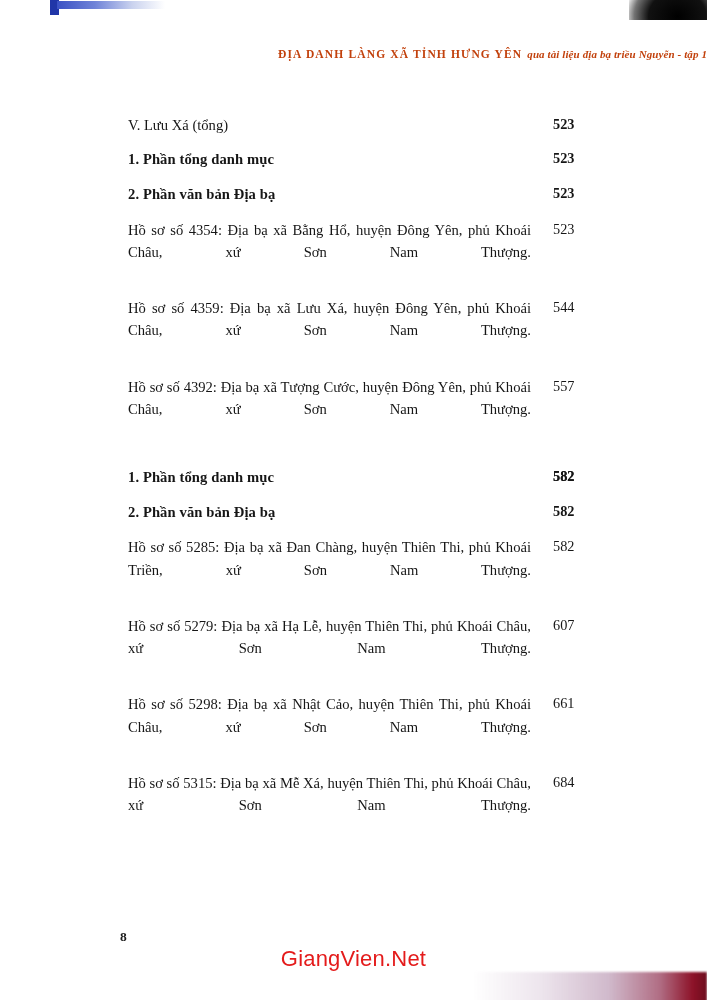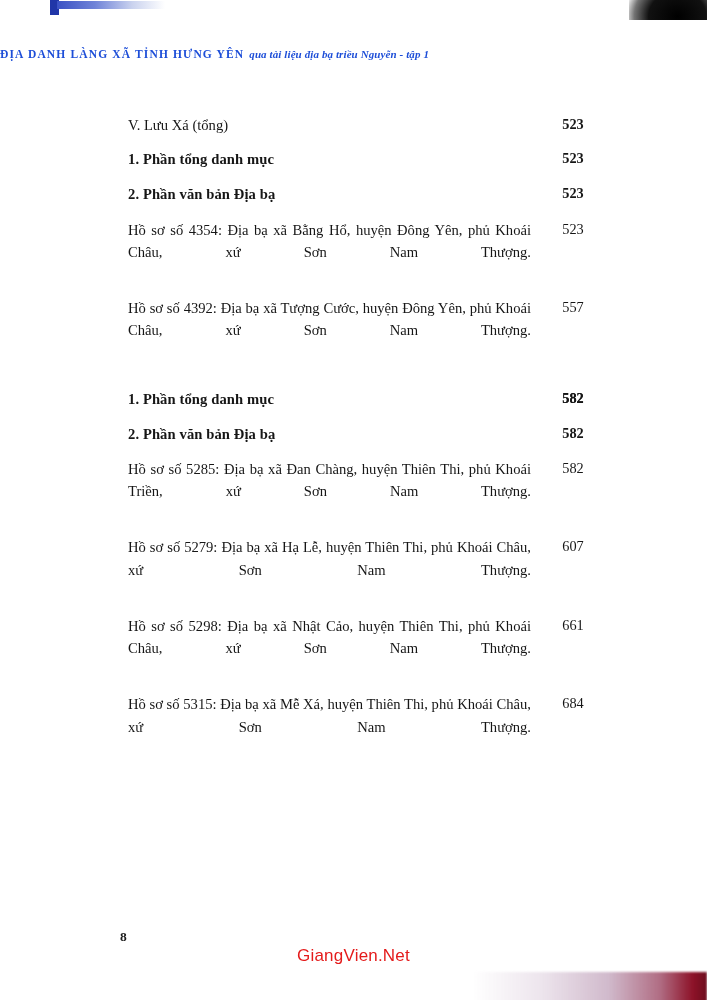--- a/index.html
+++ b/index.html
@@ -41,22 +41,22 @@
     width: 235px; height: 42px;
     background: linear-gradient(to right, rgba(255,255,255,0) 0%, rgba(214,196,214,0.45) 30%, rgba(178,140,170,0.6) 58%, rgba(150,60,90,0.75) 80%, #8d1228 94%, #6d0d1e 100%);
     filter: blur(1.2px);
   }
 
   
   #running-head {
     position: absolute;
     left: 0; right: 0;
     top: 44px;
-    text-align: left;
-    color: #1d4ed8;
+    text-align: right;
+    color: #c2410c;
   }
   #running-head .rh-main {
     font-weight: bold;
     font-size: 11.5px;
     letter-spacing: 1.15px;
   }
   #running-head .rh-sub {
     font-weight: bold;
     font-style: italic;
     font-size: 11px;
@@ -95,21 +95,21 @@
     letter-spacing: 0.1px;
   }
   .row.section {
     margin-top: 24px;
   }
   .row .page {
     position: absolute;
     right: 0;
     top: 0;
     width: 40px;
-    text-align: center;
+    text-align: left;
     font-size: 14.3px;
     line-height: 1.52;
     font-weight: bold;
   }
   .row.entry .page {
     font-weight: normal;
   }
   
   .row.entry .label::after {
     content: "";
@@ -127,21 +127,21 @@
     font-size: 13.5px;
     font-weight: bold;
     color: #1d1d1d;
   }
   #watermark {
     position: absolute;
     left: 0; right: 0;
     top: 946px;
     text-align: center;
     font-family: "Liberation Sans", "DejaVu Sans", sans-serif;
-    font-size: 17px;
+    font-size: 22px;
     color: #e41b1b;
     letter-spacing: 0.2px;
   }
 </style>
 </head>
 <body>
 
 <div id="scan-blue-bar"></div>
 <div id="scan-blue-streak"></div>
 <div id="scan-dark-corner"></div>
@@ -162,20 +162,24 @@
     </div>
     <div class="row heading">
       <span class="label">2. Phần văn bản Địa bạ</span>
       <span class="page">523</span>
     </div>
     <div class="row entry">
       <span class="label">Hồ sơ số 4354: Địa bạ xã Bằng Hổ, huyện Đông Yên, phủ Khoái Châu, xứ Sơn Nam Thượng.</span>
       <span class="page">523</span>
     </div>
     <div class="row entry">
+      <span class="label">Hồ sơ số 4359: Địa bạ xã Lưu Xá, huyện Đông Yên, phủ Khoái Châu, xứ Sơn Nam Thượng.</span>
+      <span class="page">544</span>
+    </div>
+    <div class="row entry">
       <span class="label">Hồ sơ số 4392: Địa bạ xã Tượng Cước, huyện Đông Yên, phủ Khoái Châu, xứ Sơn Nam Thượng.</span>
       <span class="page">557</span>
     </div>
     <div class="row section gap-before">
       <span class="page">582</span>
     </div>
     <div class="row heading">
       <span class="label">1. Phần tổng danh mục</span>
       <span class="page">582</span>
     </div>

